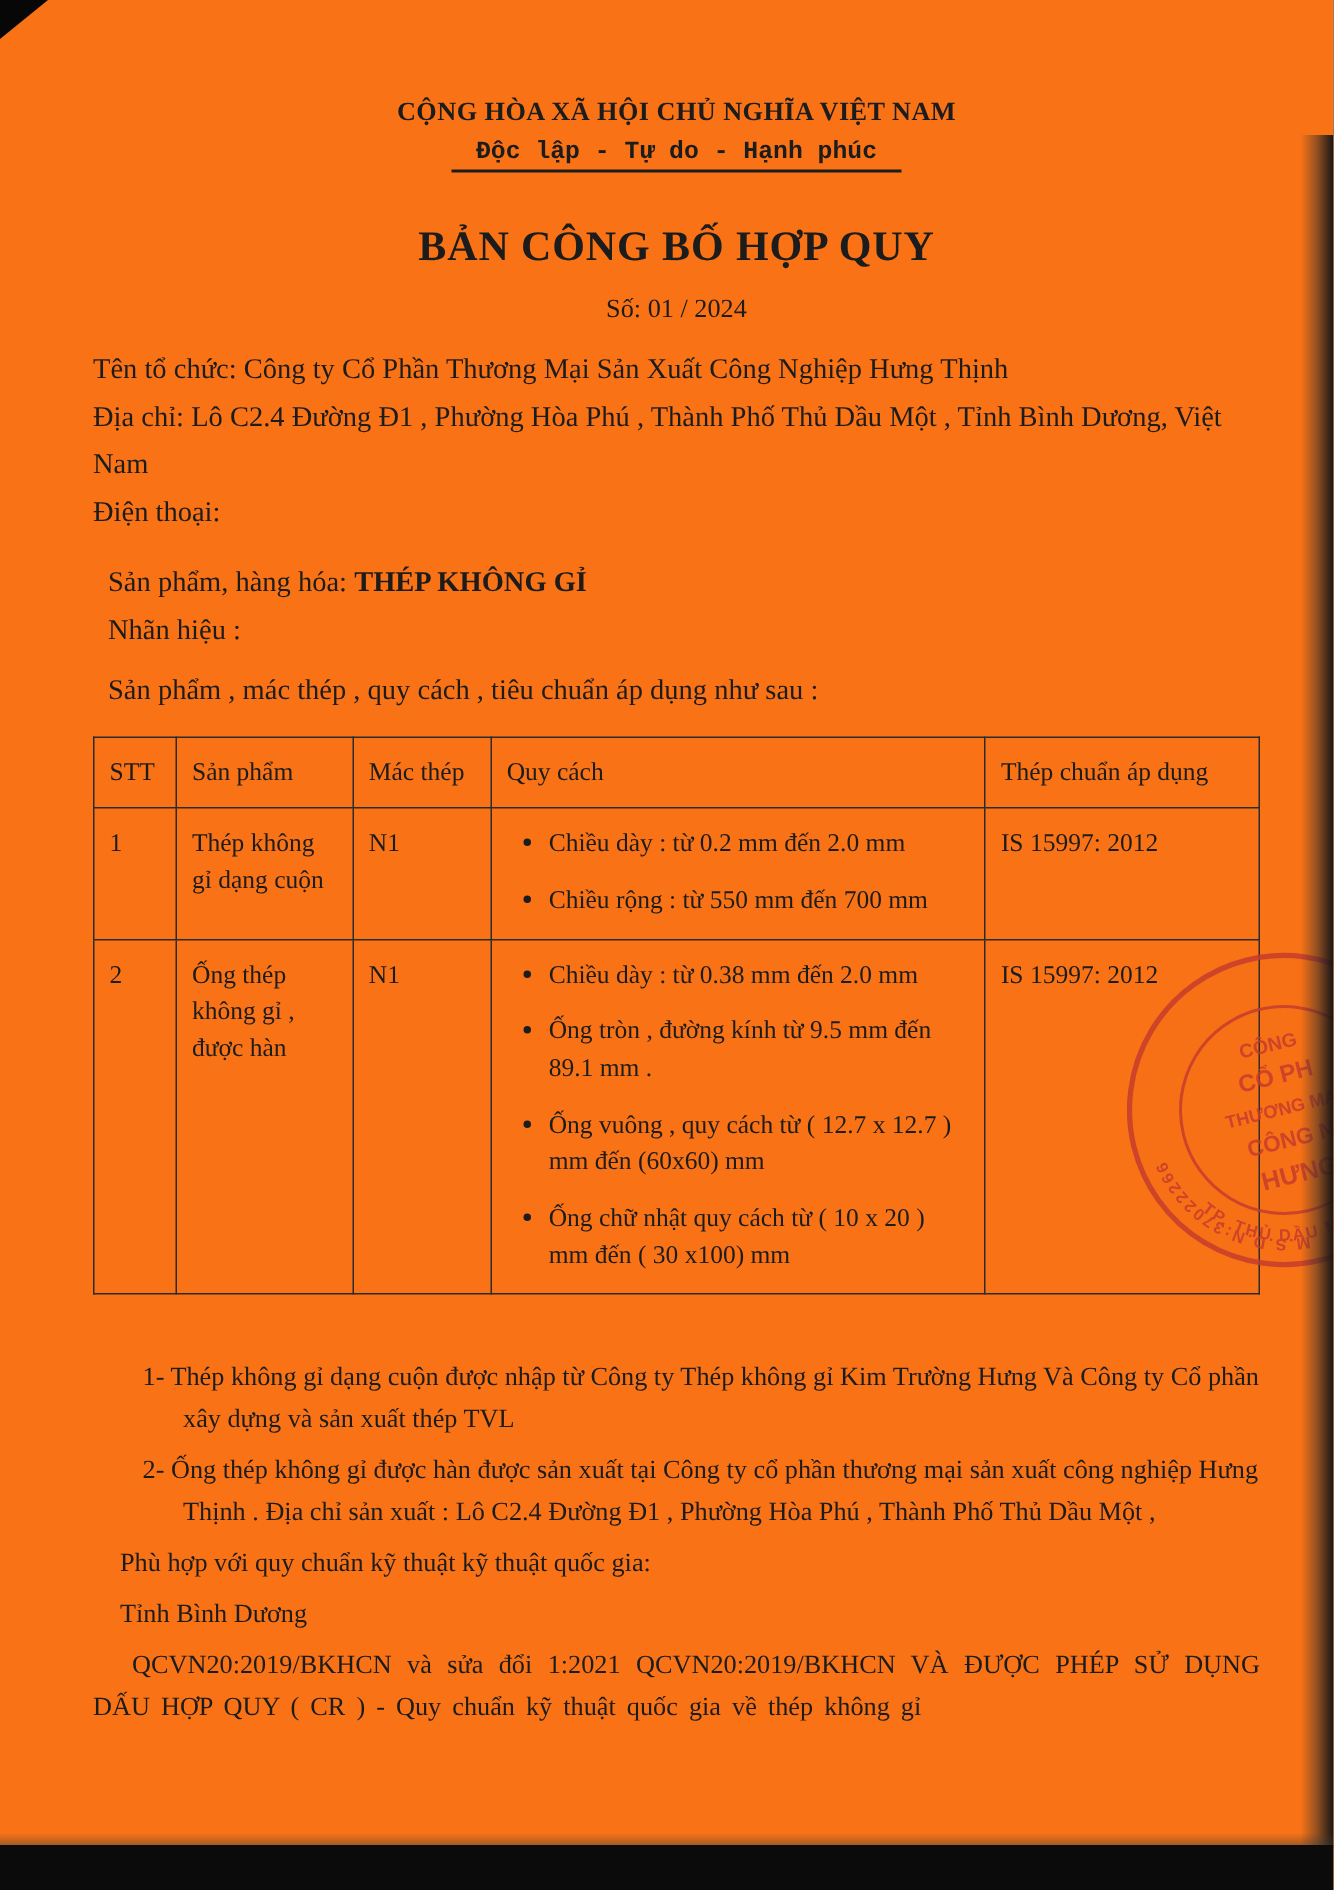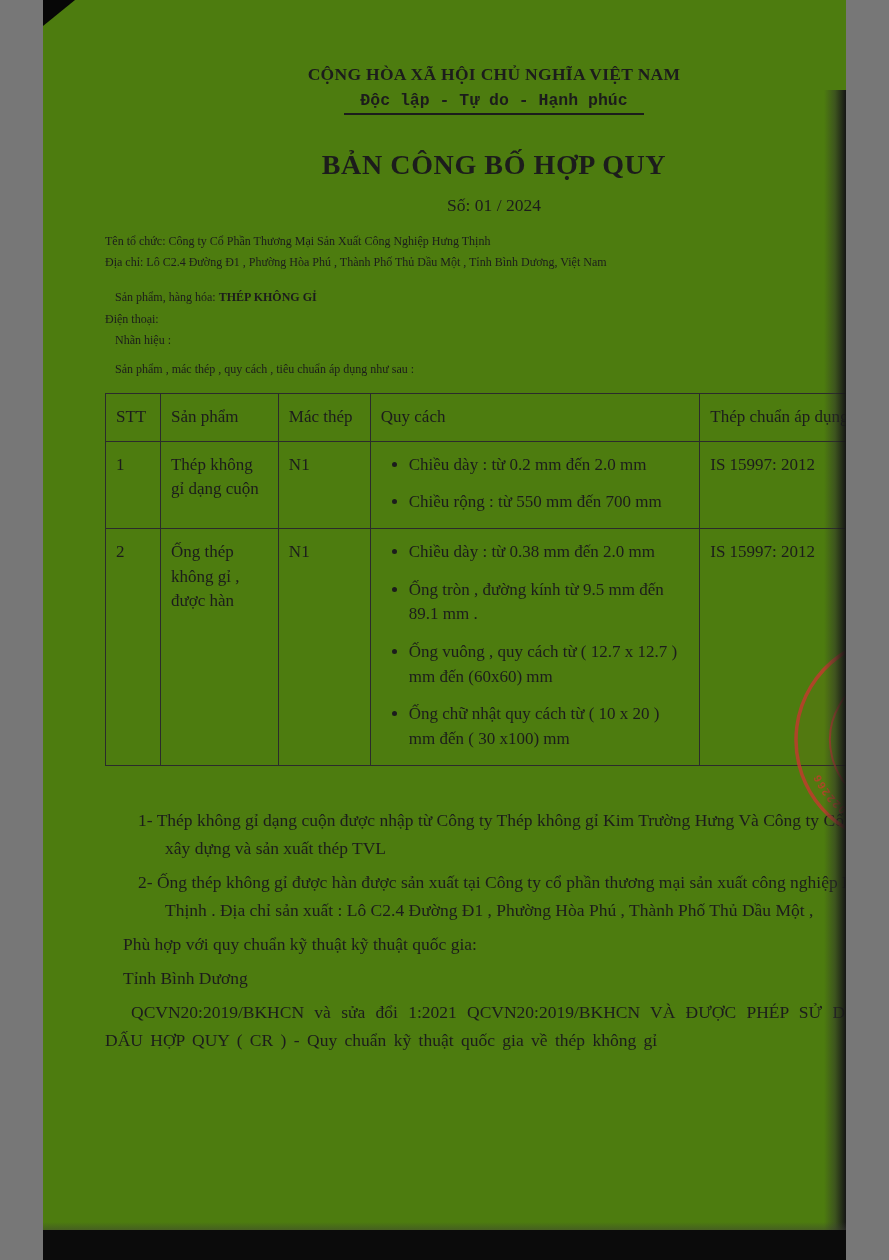--- a/index.html
+++ b/index.html
@@ -1,31 +1,31 @@
 <!DOCTYPE html>
 <html><head>
 <meta charset="utf-8">
 <style>
   * { margin:0; padding:0; box-sizing:border-box; }
   html,body { background:#777; }
   .page {
-    position:relative; width:803px; height:1260px; margin:0 auto;
-    background:#4d7c0f; overflow:hidden;
+    position:relative; width:889px; height:1260px; margin:0 auto;
+    background:#f97316; overflow:hidden;
     font-family:"Liberation Serif", serif; color:#1c1c1c;padding-left:28px;
   }
   .content { position:absolute; left:62px; top:64px; width:778px; }
 
   .nat1 { text-align:center; font-weight:bold; font-size:17.5px; letter-spacing:.3px; }
   .nat2 { text-align:center; font-weight:bold; font-size:16.5px; margin-top:6px;font-family:Liberation Mono, monospace; }
   .nat2 span { display:inline-block; border-bottom:2px solid #1c1c1c; padding:0 16px 3px; }
 
   .title { text-align:center; font-weight:bold; font-size:28px; margin-top:34px; letter-spacing:.6px; }
   .docno { text-align:center; font-size:17.5px; margin-top:14px; }
 
-  .para { font-size:12px; line-height:1.6; margin-top:2px; }
+  .para { font-size:19px; line-height:1.6; margin-top:2px; }
   .mt { margin-top:16px; }
   .indent { margin-left:10px; }
   .bold { font-weight:bold; }
 
   table.spec {
     width:100%; border-collapse:collapse; margin-top:14px;
     font-size:17px;
     border-radius:17px;
   }
   table.spec th, table.spec td {
@@ -69,23 +69,23 @@
     <div class="nat1">CỘNG HÒA XÃ HỘI CHỦ NGHĨA VIỆT NAM</div>
     <div class="nat2">
       <span>Độc lập - Tự do - Hạnh phúc</span>
     </div>
 
     <div class="title">BẢN CÔNG BỐ HỢP QUY</div>
     <div class="docno">Số: 01 / 2024</div>
 
     <p class="para mt">Tên tổ chức: Công ty Cổ Phần Thương Mại Sản Xuất Công Nghiệp Hưng Thịnh</p>
     <p class="para">Địa chỉ: Lô C2.4 Đường Đ1 , Phường Hòa Phú , Thành Phố Thủ Dầu Một , Tỉnh Bình Dương, Việt Nam</p>
+    <p class="para">Điện thoại:</p>
+
     <p class="para mt indent"><span>Sản phẩm, hàng hóa: </span><span class="bold">THÉP KHÔNG GỈ</span></p>
-
-    <p class="para">Điện thoại:</p>
     <p class="para indent">Nhãn hiệu :</p>
     <p class="para indent" style="margin-top:10px">Sản phẩm , mác thép , quy cách , tiêu chuẩn áp dụng như sau :</p>
 
     <table class="spec">
       <colgroup>
           <col class="c-stt">
           <col class="c-sp">
           <col class="c-mt">
           <col class="c-qc">
           <col class="c-tc">

